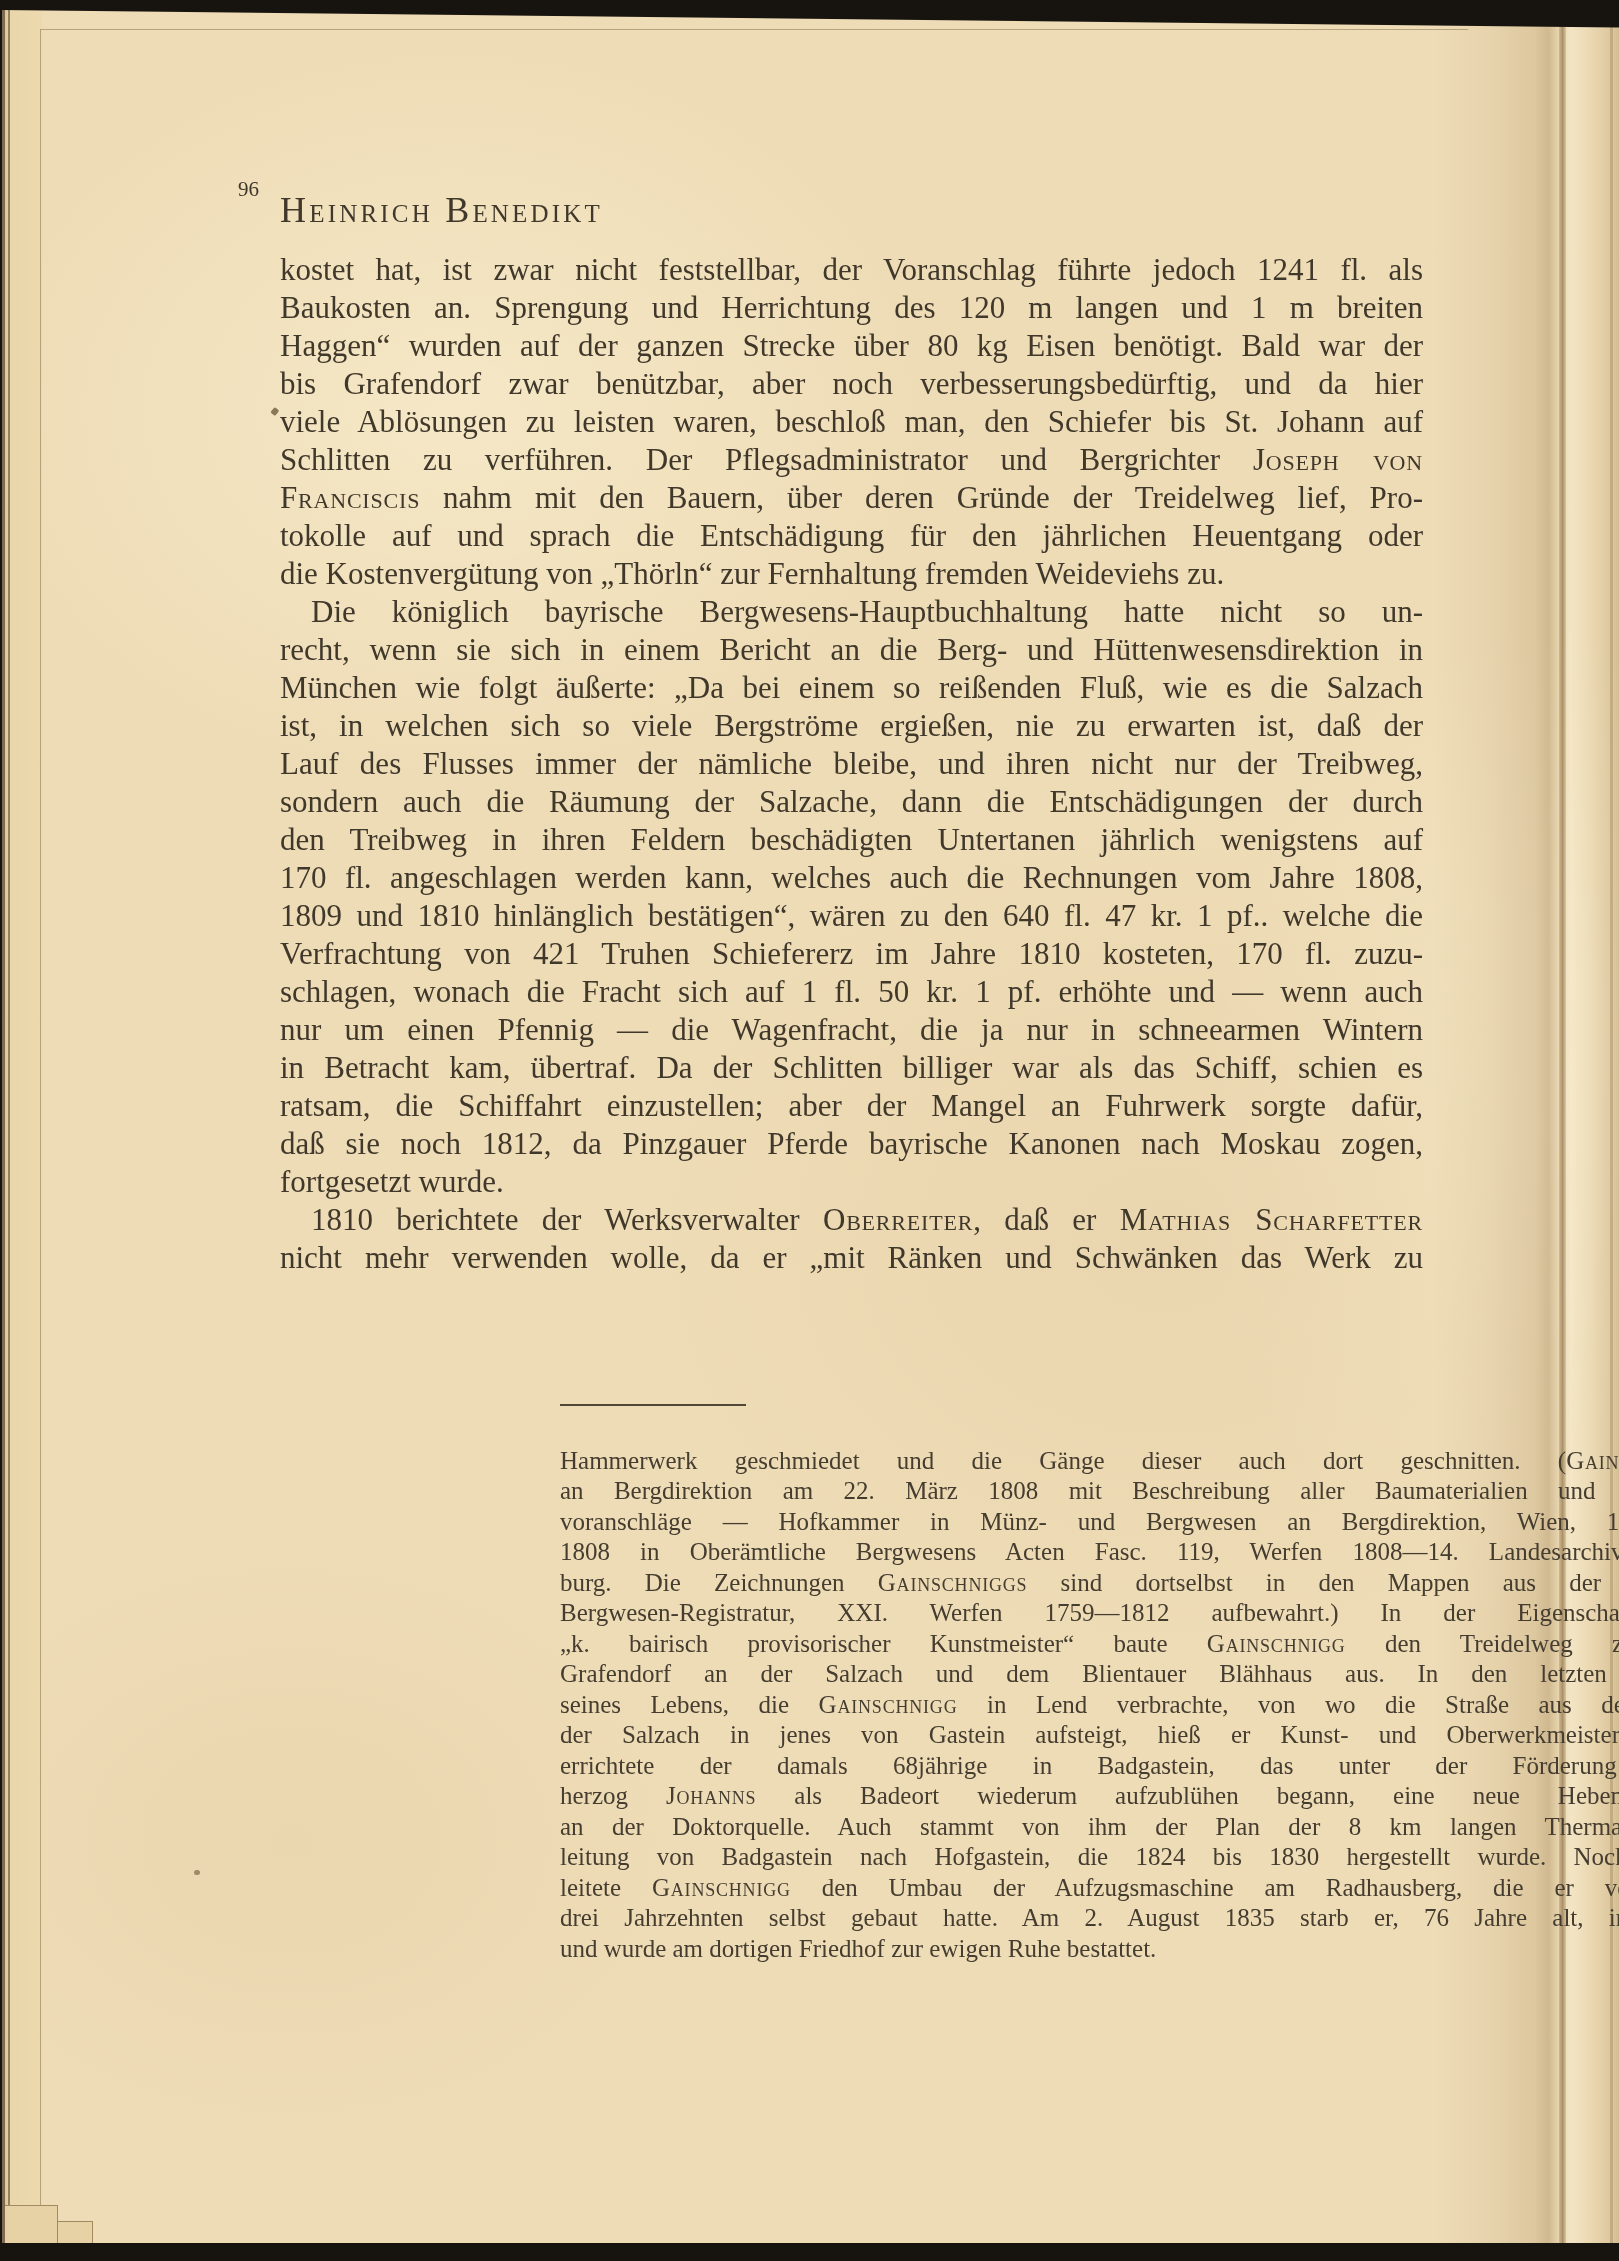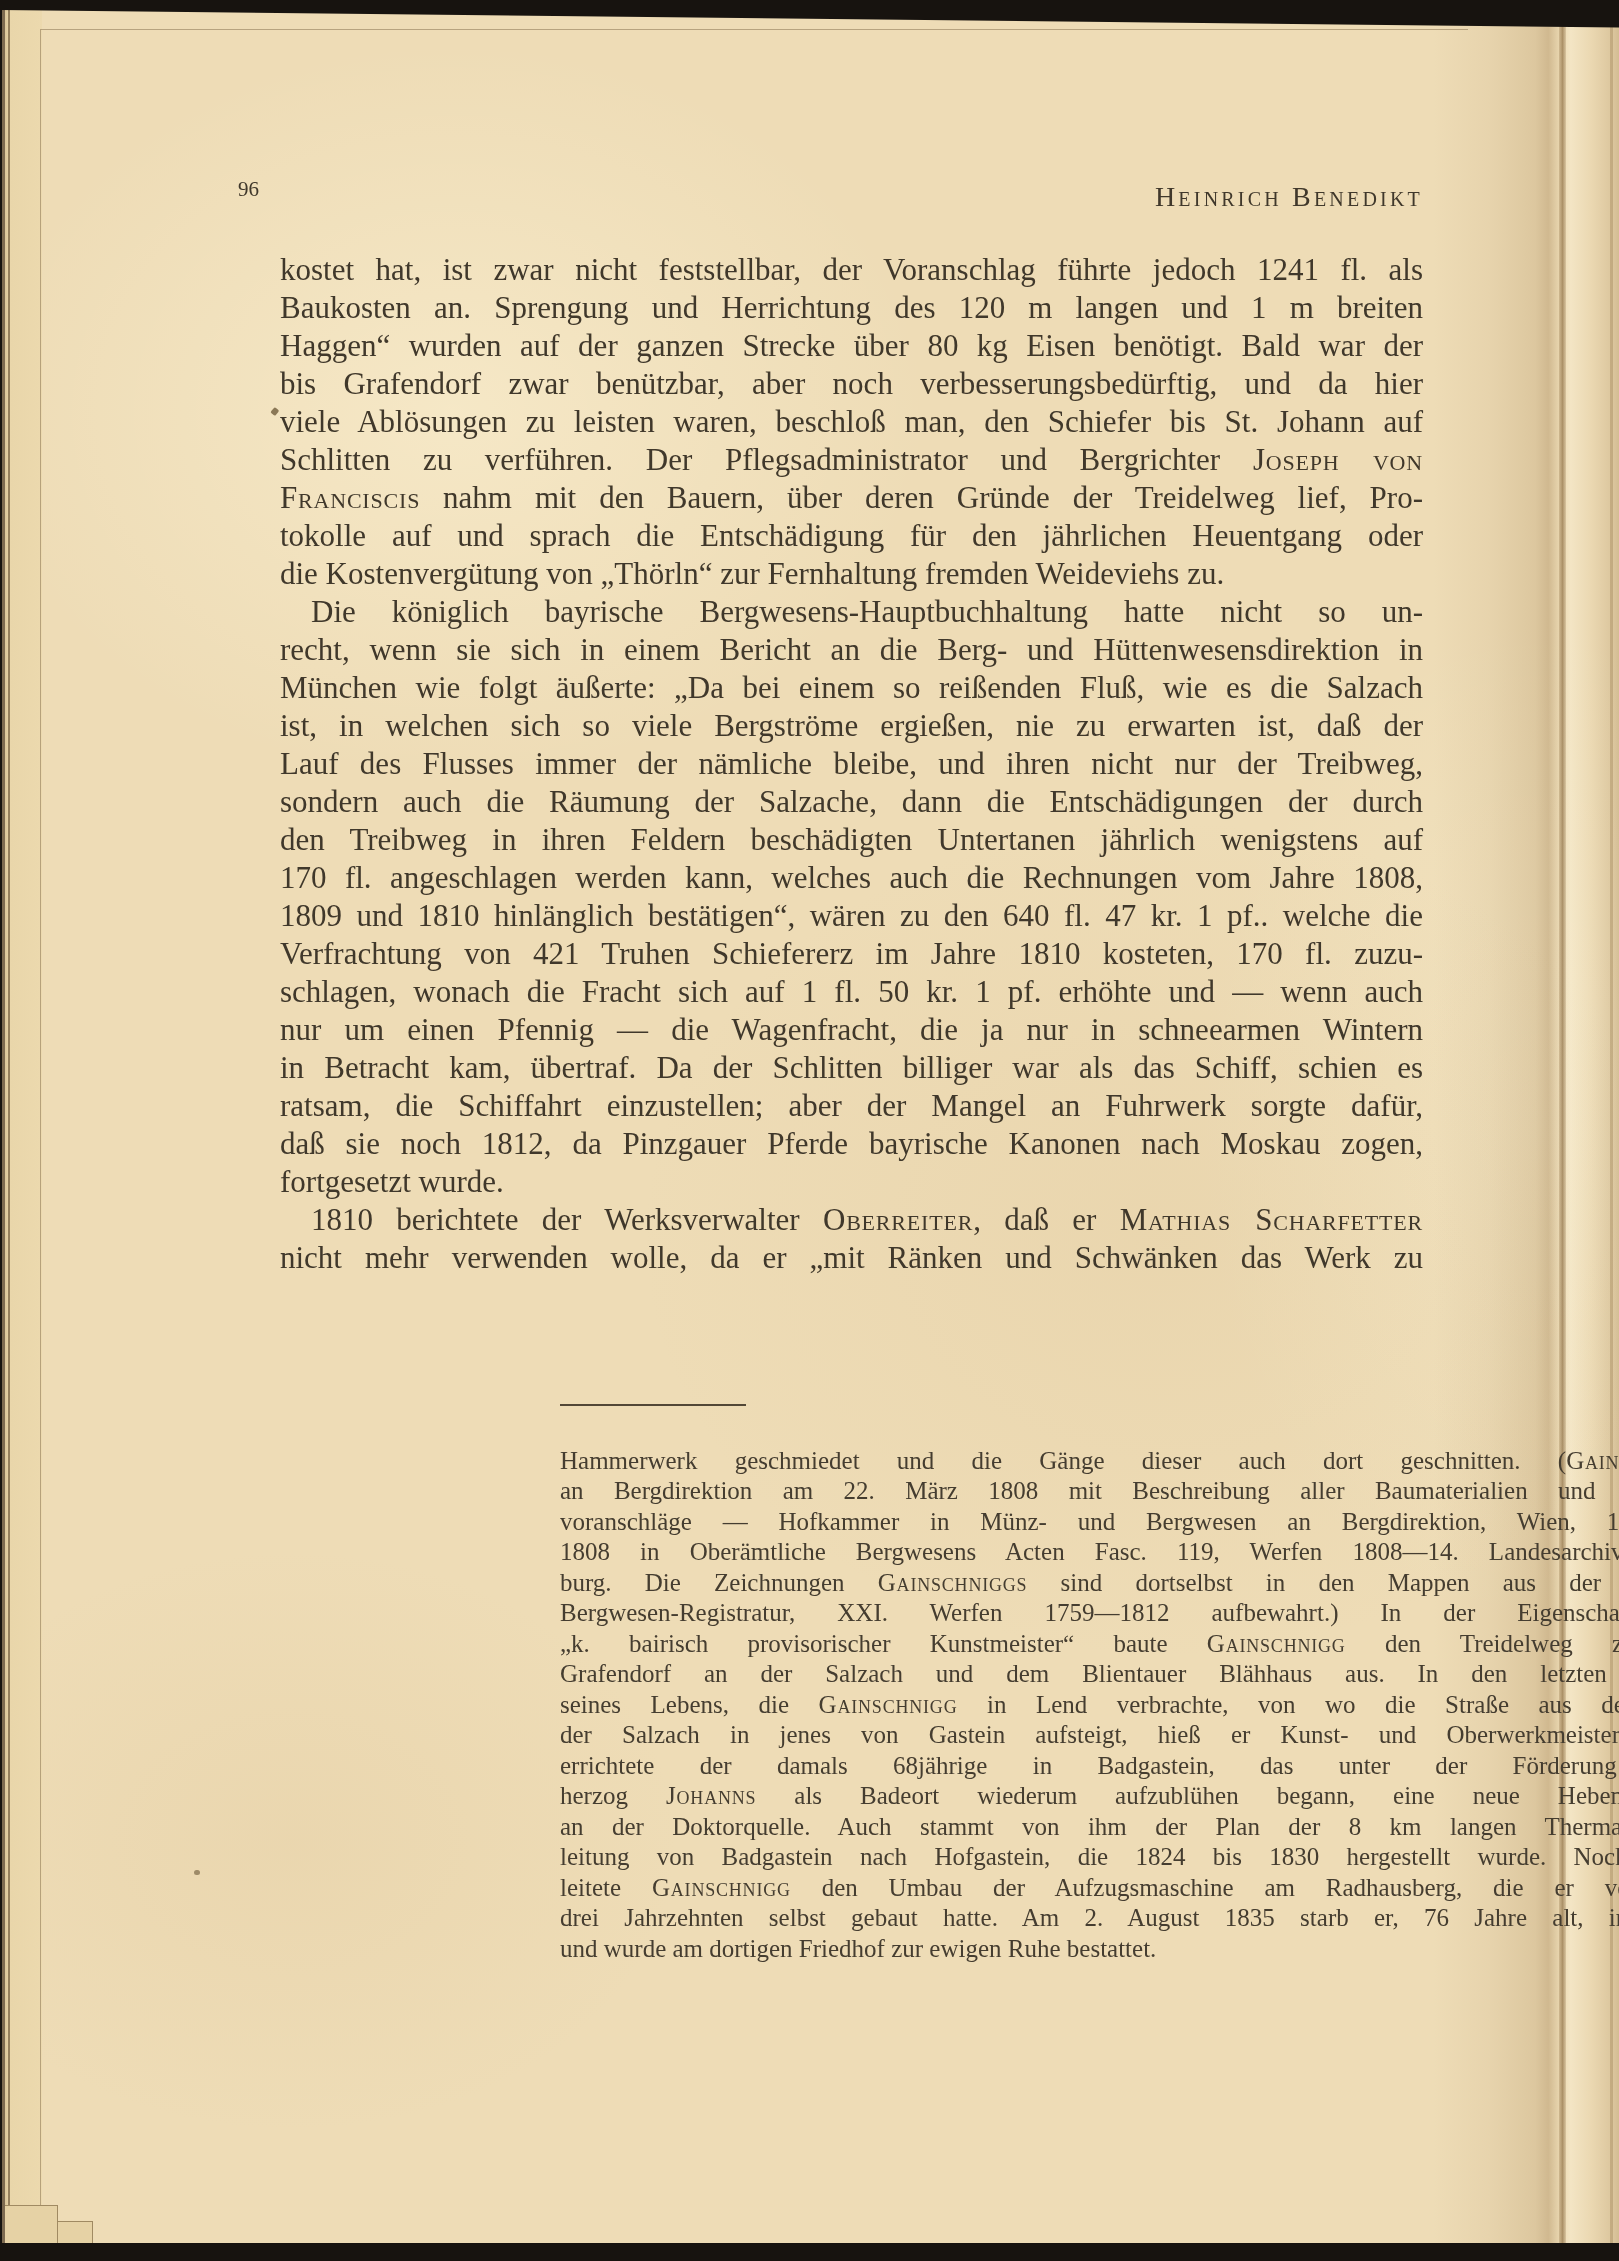--- a/index.html
+++ b/index.html
@@ -32,21 +32,21 @@
   .top-wedge{position:absolute;left:0;top:0;width:1619px;height:27.5px;background:#17130f;
         clip-path:polygon(0 0,100% 0,100% 100%,0 36%);z-index:5;}
   
   .step{position:absolute;background:#e6d2a5;border-top:1.6px solid #a08a62;border-right:1.6px solid #a08a62;}
   .step.s1{left:4.9px;bottom:0;width:87px;height:21px;}
   .step.s2{left:4.9px;bottom:0;width:52px;height:37px;}
   
   .content{position:absolute;left:280px;top:0;width:1143px;color:#40382b;}
   .header{position:absolute;top:167px;left:0;width:100%;height:40px;}
   .pageno{position:absolute;left:-42px;top:0;font-size:21px;}
-  .running-title{position:absolute;left:0;right:0;top:4px;text-align:right;font-size:28px;
+  .running-title{position:absolute;left:0;right:0;top:12px;text-align:left;font-size:36px;
         font-variant:small-caps;letter-spacing:3.2px;}
   .body-text{position:absolute;top:241px;left:0;width:1143px;font-size:31px;line-height:38px;}
   .line{text-align:justify;text-align-last:justify;white-space:normal;}
   .line.end{text-align-last:left;}
   .line.ind{text-indent:31px;}
   .sc{font-variant:small-caps;letter-spacing:0.8px;}
   .footnote-rule{position:absolute;top:1394px;left:280px;width:186px;height:2.4px;background:rgba(64,54,40,.9);}
   .footnote-text{position:absolute;top:1436px;left:280px;width:1145px;font-size:25px;line-height:30.5px;
         color:#453d30;}
   .speck{position:absolute;background:#8b7856;border-radius:1.6px;}

